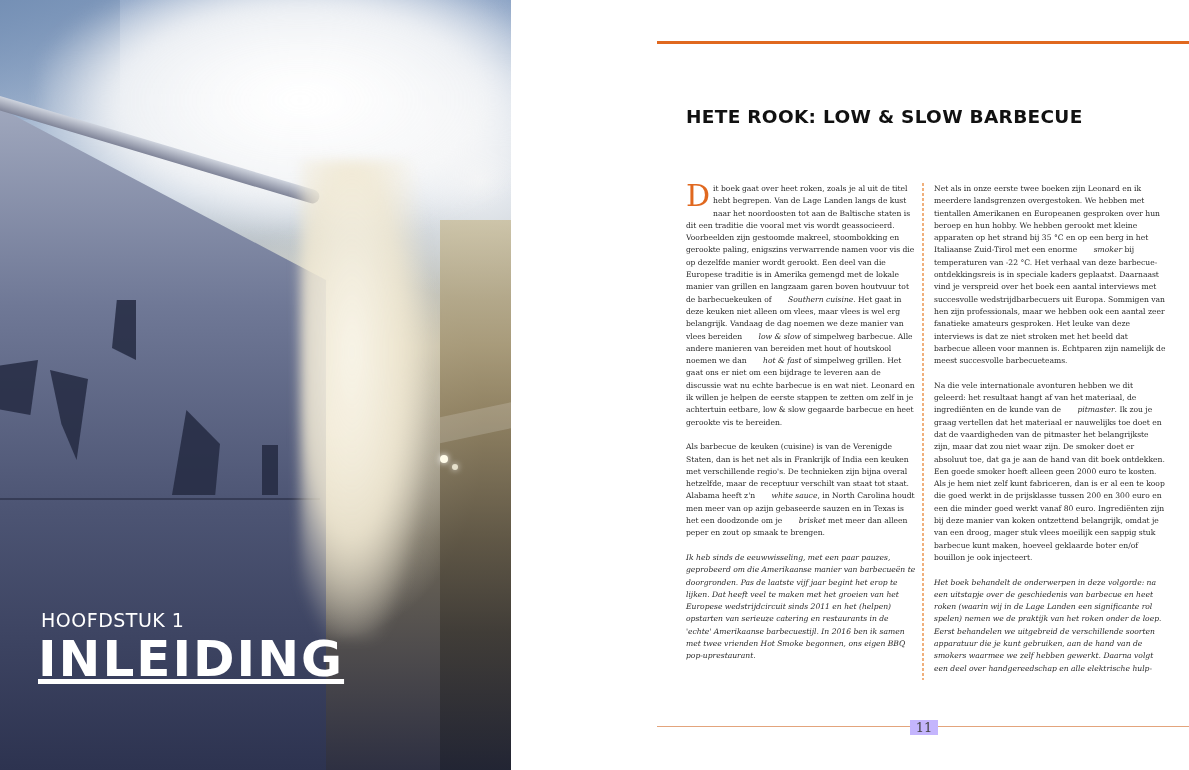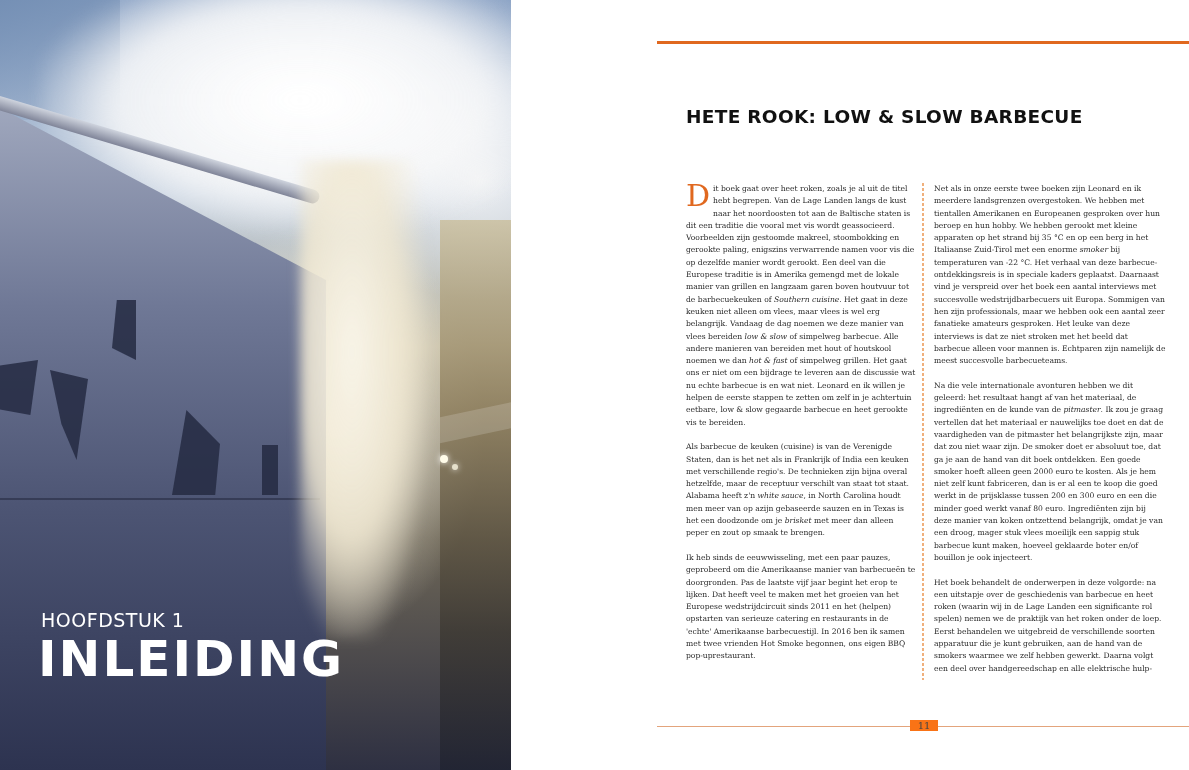--- a/index.html
+++ b/index.html
@@ -60,52 +60,52 @@
     }
     .big-one .stem {
       position: absolute; left: 78px; top: 0; width: 27px; height: 335px; background: rgba(255,255,255,0.17);
     }
     .chapter-kicker {
       position: absolute; left: 41px; top: 609px; color: #fff;
       font-family: "DejaVu Sans", sans-serif; font-size: 19px; letter-spacing: 0.5px; font-weight: 400;
     }
     .chapter-title {
       position: absolute; left: 38px; top: 631px; color: #fff;
-      font-family: "DejaVu Sans", sans-serif; font-size: 50px; font-weight: 700; letter-spacing: 2px; line-height: 56px;
+      font-family: "DejaVu Sans", sans-serif; font-size: 50px; font-weight: 700; letter-spacing: 2px; line-height: 56px; text-decoration: underline;
     }
 
     
     .top-rule { position: absolute; left: 657px; top: 41px; width: 532px; height: 3px; background: #e0681f; }
     .section-title {
       position: absolute; left: 686px; top: 87px;
       font-family: "DejaVu Sans", sans-serif; font-weight: 700; font-size: 18.5px; letter-spacing: 0.3px; color: #111; margin-top: 19px;
     }
     .col {
       position: absolute; top: 183px; width: 230px;
       font-family: "DejaVu Serif", serif; font-size: 7.6px; line-height: 12.3px; color: #2a2a2a;
     }
     .col.left { left: 686px; }
     .col.right { left: 934px; width: 232px; }
     .col p { margin-bottom: 12.3px; text-align: left; }
-    .col p.tight { margin-bottom: 0; }
+    .col p.tight { margin-bottom: 0; font-style: italic; }
     .dropcap {
       float: left; font-size: 30px; line-height: 24px; color: #e0681f; margin: 1px 3px 0 0;
       font-family: "DejaVu Serif", serif;
     }
     .col-divider {
       position: absolute; left: 922px; top: 183px; width: 2px; height: 497px;
       background-image: repeating-linear-gradient(180deg, #f0b07c 0 3px, #fff 3px 5px);
     }
     .footer-rule-left { position: absolute; left: 657px; top: 726px; width: 258px; height: 1px; background: #e3a47c; }
     .footer-rule-right { position: absolute; left: 919px; top: 726px; width: 270px; height: 1px; background: #e3a47c; margin-left: 10px; }
     .page-number {
-      position: absolute; left: 910px; top: 720px; width: 28px; text-align: center; background: #f97316;
-      font-family: "DejaVu Serif", serif; font-size: 10px; color: #444;
+      position: absolute; left: 910px; top: 720px; width: 28px; text-align: center; background: #c4b5fd;
+      font-family: "DejaVu Serif", serif; font-size: 13px; color: #444;
     }
-    em { font-style: italic; }
+    em { font-style: italic; margin-left: 14px; }
   </style>
 </head>
 <body>
 
 <div class="photo">
   <div class="sky-left"></div>
   <div class="smoke-top"></div>
   <div class="bg-building"></div>
   <div class="smoker"></div>
   <div class="smoker-roof"></div>

